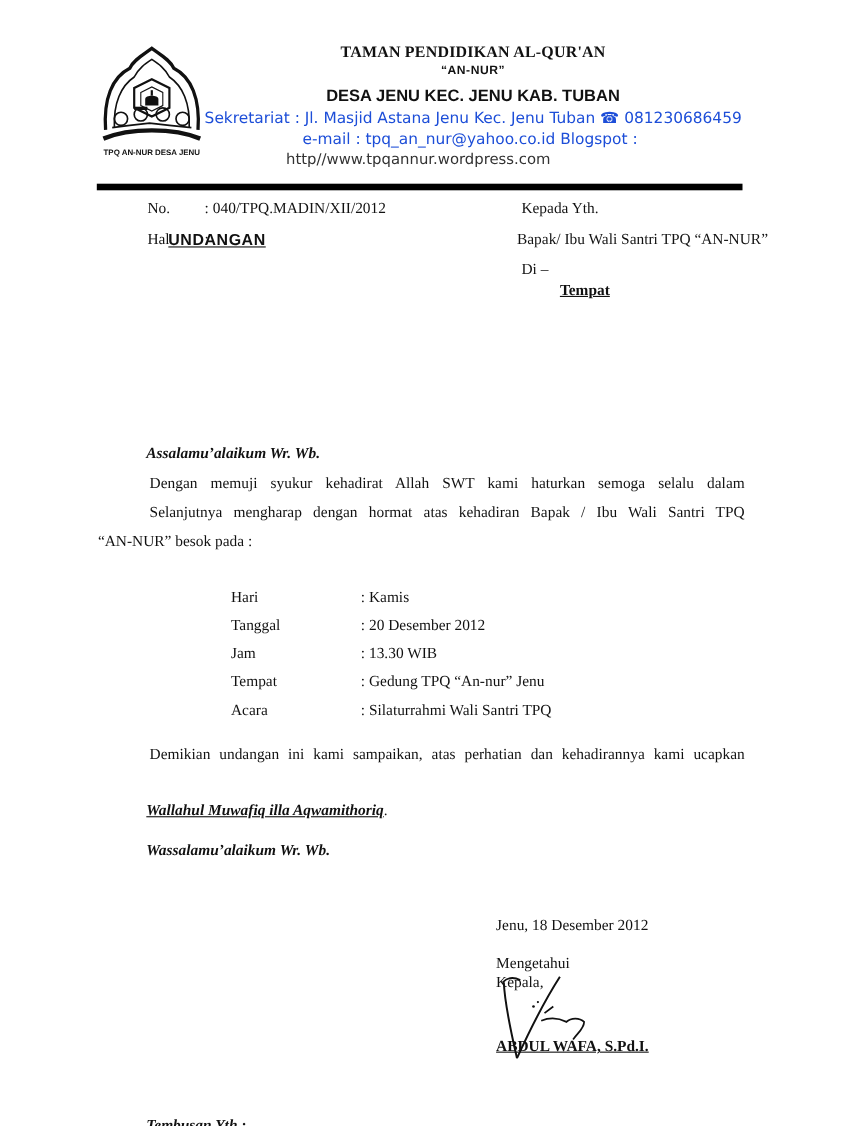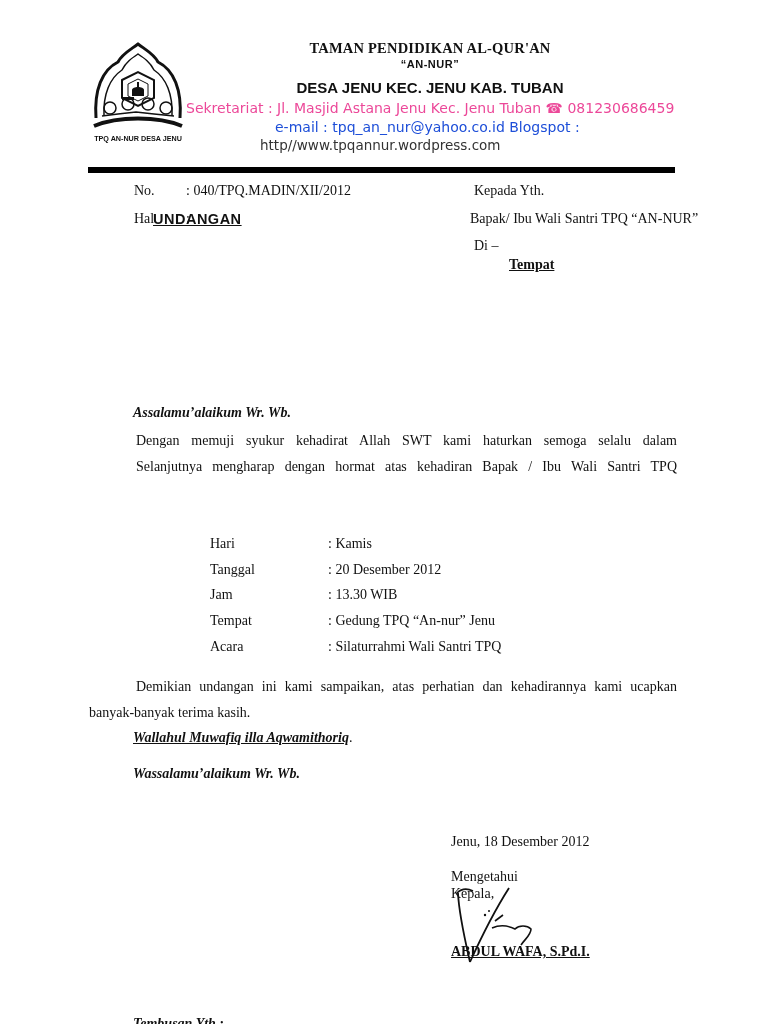--- a/index.html
+++ b/index.html
@@ -6,21 +6,21 @@
   body { width:768px; height:1024px; position:relative; overflow:hidden; color:#111; font-family:"Liberation Serif", serif; }
   .abs { position:absolute; white-space:nowrap; }
   .lsans { font-family:"Liberation Sans", sans-serif; }
 
   
   #logo { position:absolute; left:88px; top:40px; width:100px; height:104px; }
   .hdr-center { position:absolute; left:180px; width:500px; text-align:center; }
   #h1 { top:40px; font-size:14.5px; font-family:"Liberation Serif", serif; font-weight:bold; letter-spacing:0.2px; }
   #h2 { top:58px; font-size:11px; font-family:"Liberation Sans", sans-serif; font-weight:bold; letter-spacing:0.5px; }
   #h3 { top:79px; font-size:15px; font-family:"Liberation Sans", sans-serif; font-weight:bold; }
-  #h4 { left:186px; top:100px; font-size:14px; font-family:"DejaVu Sans", sans-serif; color:#ec4899; }
+  #h4 { left:186px; top:100px; font-size:14px; font-family:"DejaVu Sans", sans-serif; color:#1d4ed8; }
   #h5 { left:275px; top:119px; font-size:14px; font-family:"DejaVu Sans", sans-serif; color:#1d4ed8; }
   #h6 { left:260px; top:137px; font-size:13.5px; font-family:"DejaVu Sans", sans-serif; color:#333; }
   #rule { position:absolute; left:88px; top:167px; width:587px; height:6px; background:#000; }
 
   
   .f14 { font-size:14px;margin-left:44px; }
   .u { text-decoration:underline; }
   .bi { font-weight:bold; font-style:italic; }
   .just { position:absolute; font-size:14px; line-height:26px; text-align:justify; }
   .sig-name { font-weight:bold; text-decoration:underline; }
@@ -69,38 +69,38 @@
 <div class="abs f14" style="left:430px; top:183px;">Kepada Yth.</div>
 <div class="abs f14" style="left:426px; top:211px;">Bapak/ Ibu Wali Santri TPQ “AN-NUR”</div>
 <div class="abs f14" style="left:430px; top:238px;">Di –</div>
 <div class="abs f14 u" style="left:465px; top:257px; font-weight:bold;">Tempat</div>
 
 <div class="abs f14 bi" style="left:89px; top:405px;">Assalamu’alaikum Wr. Wb.</div>
 
 <div class="just" style="left:89px; top:428px; width:588px;">
   <div style="text-indent:47px; text-align-last:justify;">Dengan memuji syukur kehadirat Allah SWT kami haturkan semoga selalu dalam</div>
   <div style="text-indent:47px; text-align-last:justify;">Selanjutnya mengharap dengan hormat atas kehadiran Bapak / Ibu Wali Santri TPQ</div>
+  <div>“AN-NUR”  besok pada :</div>
 </div>
 
 <div>
   <div class="abs f14" style="left:166px; top:536px;">Hari</div>
   <div class="abs f14" style="left:284px; top:536px;">: Kamis</div>
   <div class="abs f14" style="left:166px; top:562px;">Tanggal</div>
   <div class="abs f14" style="left:284px; top:562px;">: 20 Desember 2012</div>
   <div class="abs f14" style="left:166px; top:587px;">Jam</div>
   <div class="abs f14" style="left:284px; top:587px;">: 13.30 WIB</div>
   <div class="abs f14" style="left:166px; top:613px;">Tempat</div>
   <div class="abs f14" style="left:284px; top:613px;">: Gedung TPQ “An-nur” Jenu</div>
   <div class="abs f14" style="left:166px; top:639px;">Acara</div>
   <div class="abs f14" style="left:284px; top:639px;">: Silaturrahmi Wali Santri TPQ</div>
 </div>
 
 <div class="just" style="left:89px; top:674px; width:588px;">
   <div style="text-indent:47px; text-align-last:justify;">Demikian undangan ini kami sampaikan, atas perhatian dan kehadirannya kami ucapkan</div>
-  <div>banyak-banyak terima kasih.</div>
 </div>
 
 <div class="abs f14" style="left:89px; top:730px;">
   <span class="bi u">Wallahul Muwafiq illa Aqwamithoriq</span><span>.</span>
 </div>
 <div class="abs f14 bi" style="left:89px; top:766px;text-align:center;">Wassalamu’alaikum Wr. Wb.</div>
 
 <div class="abs f14" style="left:407px; top:834px;">Jenu, 18 Desember 2012</div>
 <div class="abs f14" style="left:407px; top:869px;">Mengetahui</div>
 <div class="abs f14" style="left:407px; top:886px;">Kepala,</div>

